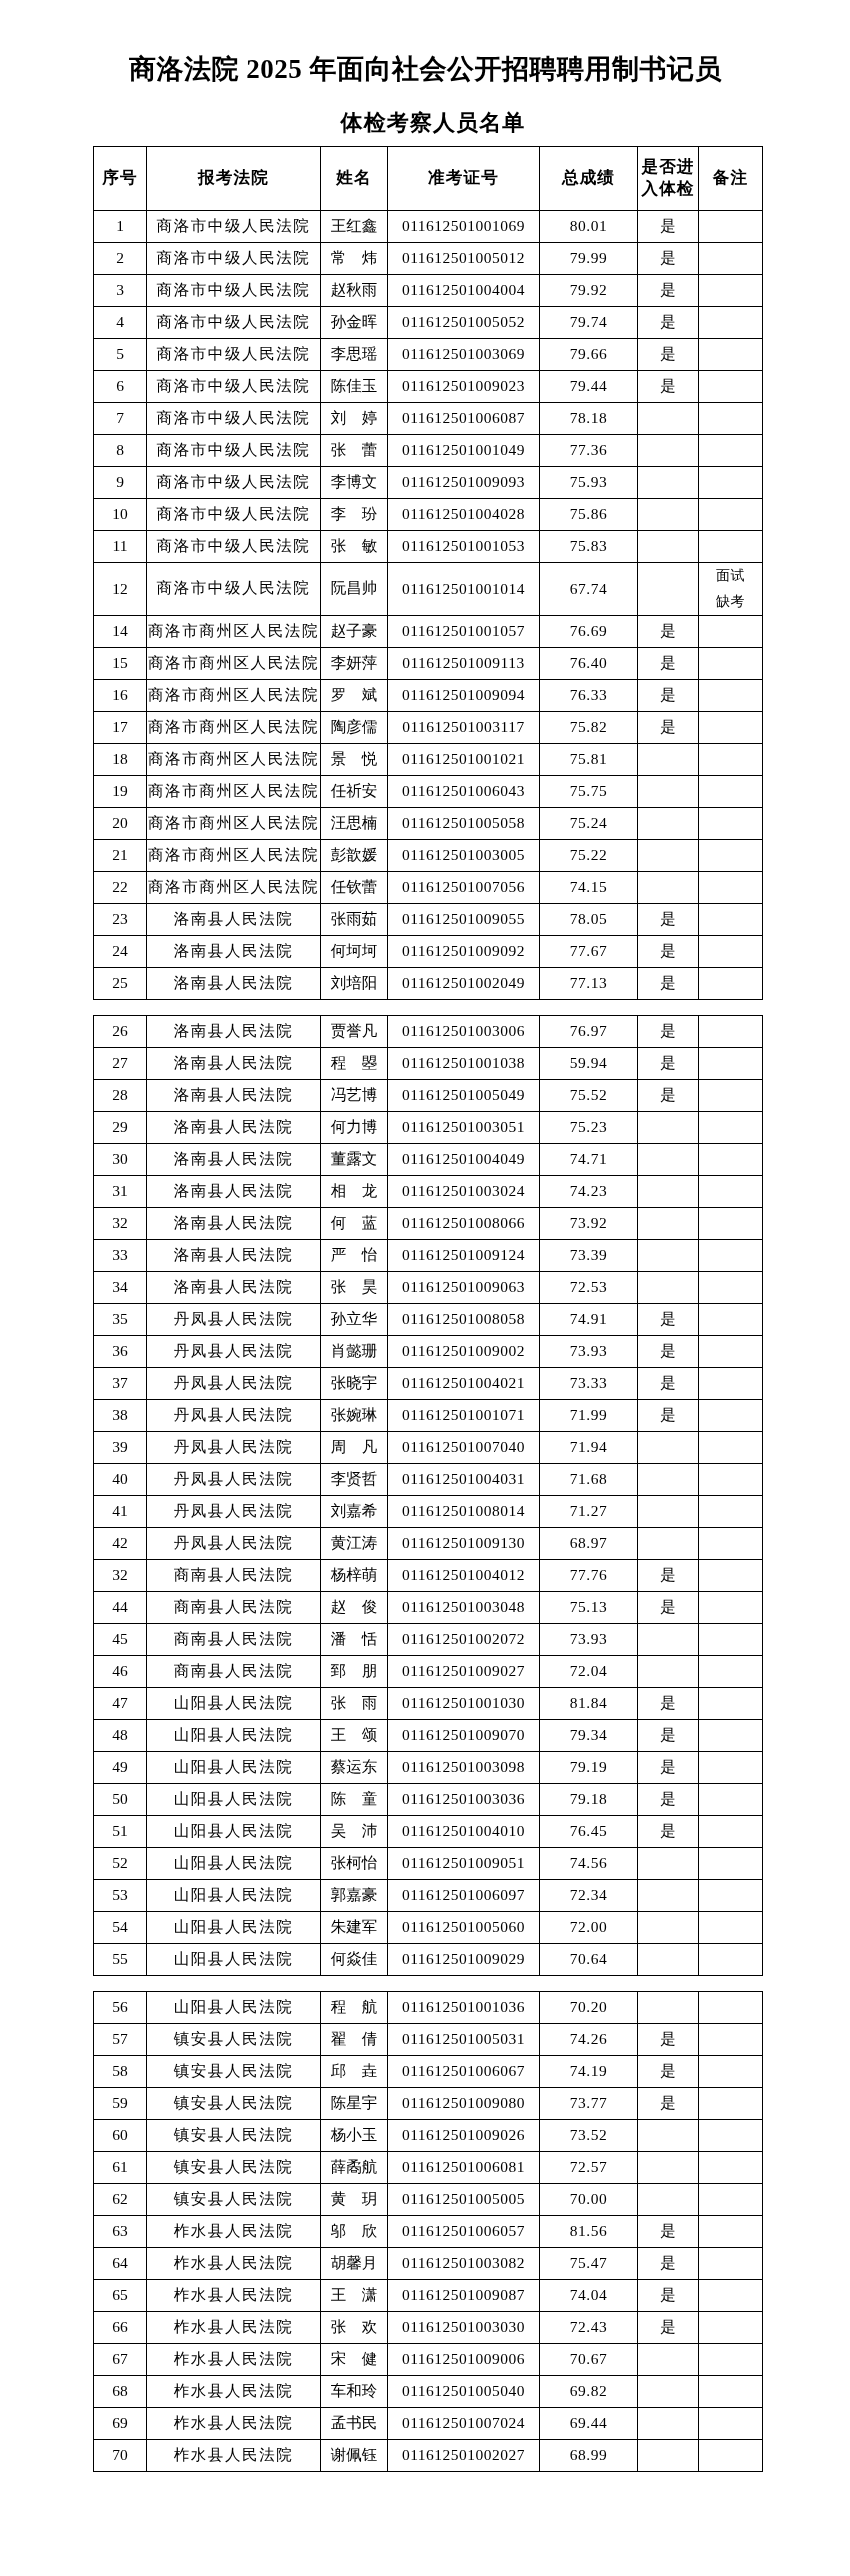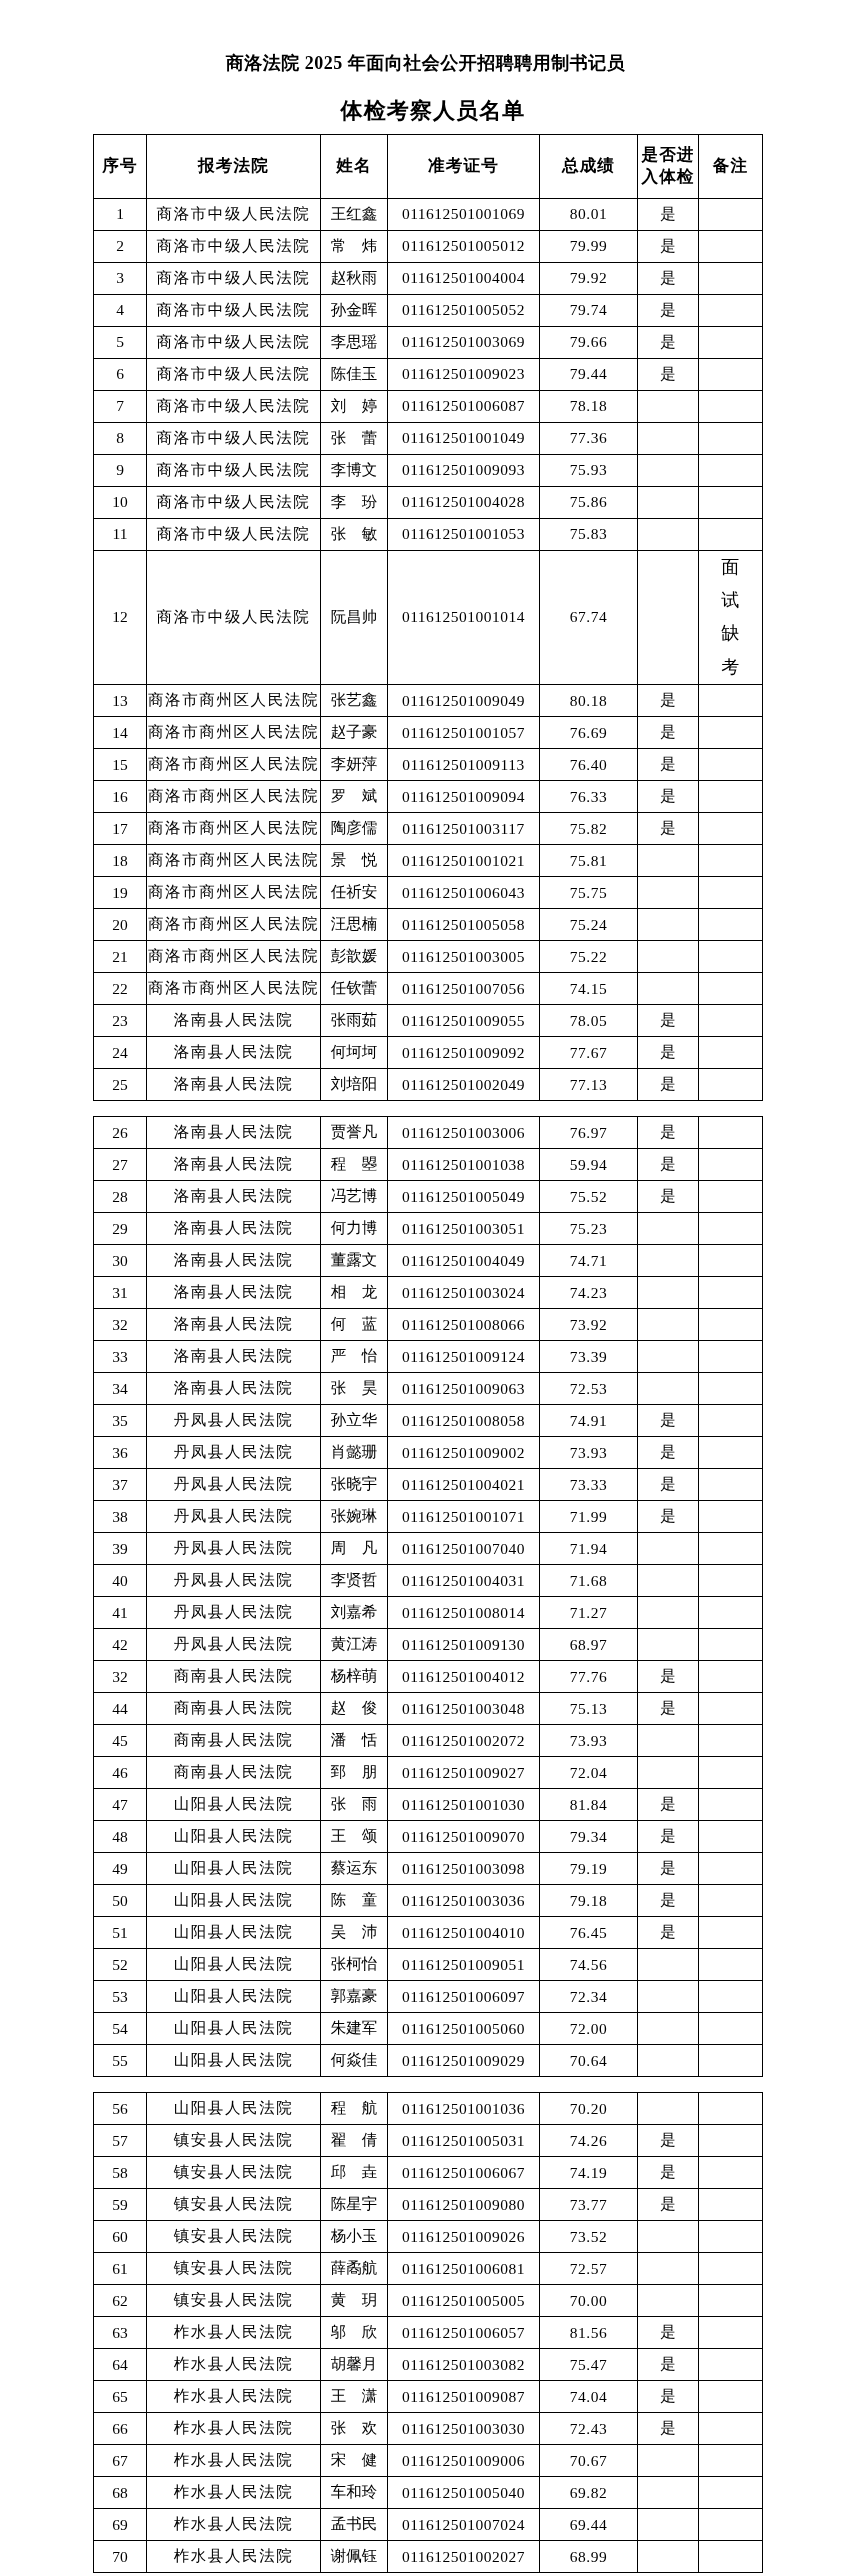--- a/index.html
+++ b/index.html
@@ -7,21 +7,21 @@
   body {
     width: 851px;
     height: 2576px;
     background: #ffffff;
     color: #000;
     font-family: "Liberation Serif", "DejaVu Serif", serif;
   }
   .title {
     margin: 51px 0 0 0;
     text-align: center;
-    font-size: 18px;
+    font-size: 27px;
     font-weight: bold;
     letter-spacing: 0.5px;
   }
   .subtitle {
     margin: 21.4px 0 0 0;
     text-align: center;
     font-size: 22px;
     font-weight: bold;
     letter-spacing: 1.1px;
     padding-left: 15px;
@@ -49,21 +49,21 @@
   }
   .roster td { height: 32px; font-size: 15.5px; }
   .roster tr.tall td { height: 49px; }
   td.cell-court { letter-spacing: 1.6px; }
   td.cell-ticket { letter-spacing: 0.5px; }
   td.cell-score { letter-spacing: 0.5px; }
   .enter-header span { display: block; line-height: 1; }
   .enter-header .l1 { margin-bottom: 6px; }
   .remark-inner {
     display: inline-block;
-    font-size: 18px;
+    font-size: 14px;
     line-height: 1.85;
     max-width: 31px;
     letter-spacing: 0.5px;
   }
 </style>
 </head>
 <body>
 
 <div class="page">
   <div class="title">商洛法院 2025 年面向社会公开招聘聘用制书记员</div>
@@ -196,29 +196,20 @@
         <tr class="tall">
           <td class="cell-index">12</td>
           <td class="cell-court">商洛市中级人民法院</td>
           <td class="cell-name">阮昌帅</td>
           <td class="cell-ticket">011612501001014</td>
           <td class="cell-score">67.74</td>
           <td class="cell-enter-exam"></td>
           <td class="cell-remark"><span class="remark-inner">面试缺考</span></td>
         </tr>
         <tr>
-          <td class="cell-index">13</td>
-          <td class="cell-court">商洛市商州区人民法院</td>
-          <td class="cell-name">张艺鑫</td>
-          <td class="cell-ticket">011612501009049</td>
-          <td class="cell-score">80.18</td>
-          <td class="cell-enter-exam">是</td>
-          <td class="cell-remark"></td>
-        </tr>
-        <tr>
           <td class="cell-index">14</td>
           <td class="cell-court">商洛市商州区人民法院</td>
           <td class="cell-name">赵子豪</td>
           <td class="cell-ticket">011612501001057</td>
           <td class="cell-score">76.69</td>
           <td class="cell-enter-exam">是</td>
           <td class="cell-remark"></td>
         </tr>
         <tr>
           <td class="cell-index">15</td>

